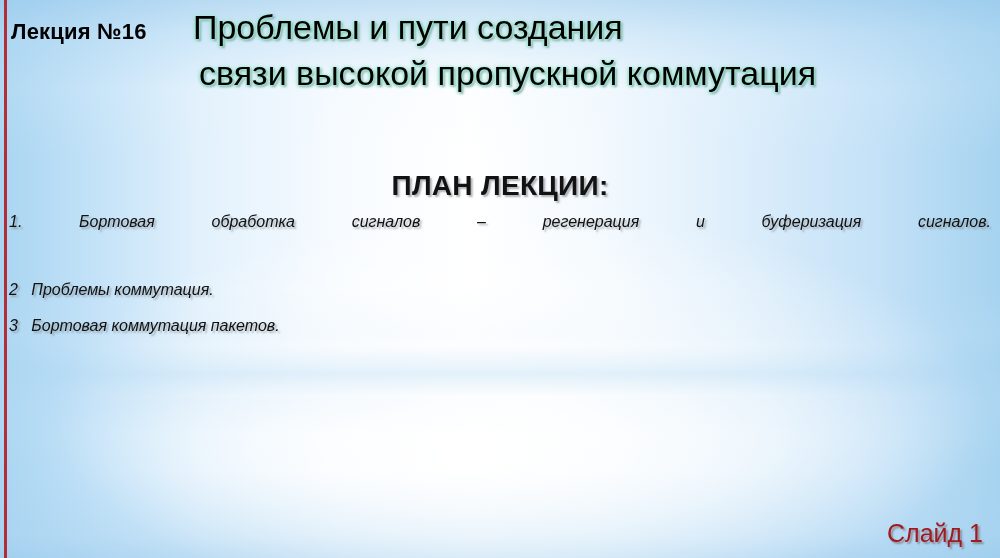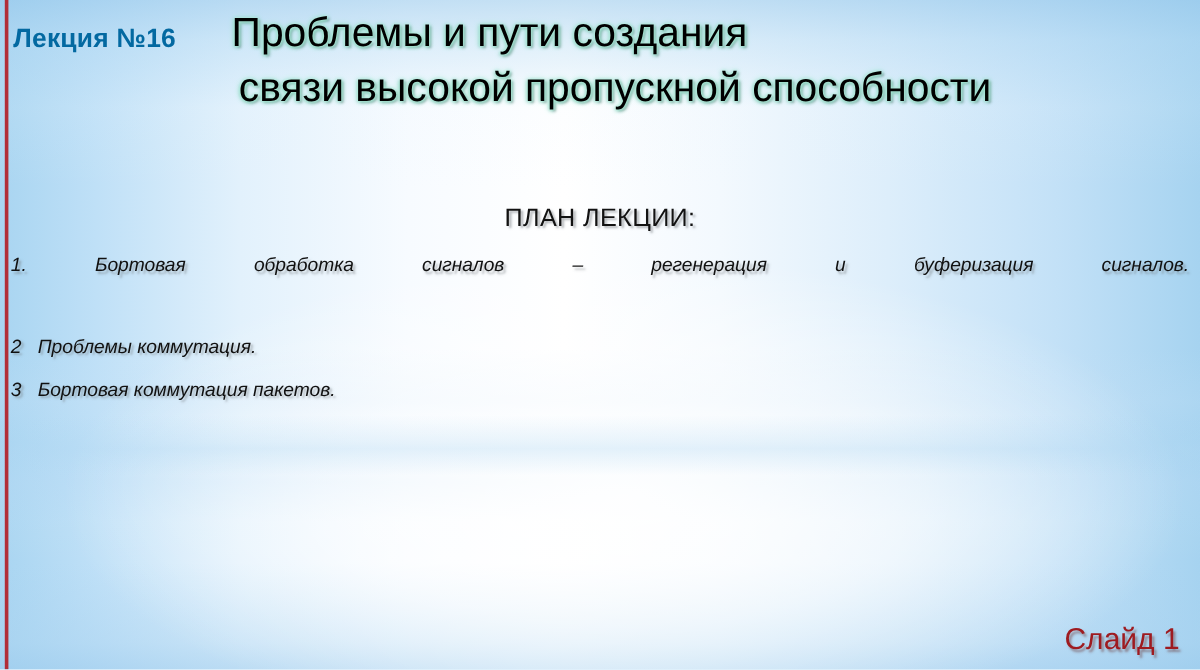--- a/index.html
+++ b/index.html
@@ -83,21 +83,21 @@
     opacity: 0.92;
   }
 
   
   .lecture-tag {
     position: absolute;
     left: 11px;
     top: 19px;
     font-size: 22px;
     font-weight: bold;
-    color: #0369a1;
+    color: #000000;
     letter-spacing: 0.2px;
     white-space: nowrap;
   }
 
   
   .title-block {
     position: absolute;
     left: 193px;
     top: 4px;
     width: 800px;
@@ -115,22 +115,22 @@
   .title-line { white-space: nowrap; }
   .title-line.l2, .title-line.l3 { padding-left: 6px; }
 
   
   .plan-heading {
     position: absolute;
     left: 0;
     top: 170px;
     width: 1000px;
     text-align: center;
-    font-size: 21px;
-    font-weight: normal;
+    font-size: 28px;
+    font-weight: bold;
     color: #121212;
     letter-spacing: 0.3px;
     text-shadow: 2px 2px 2px rgba(110,115,120,0.55);
   }
 
   
   .plan-list {
     position: absolute;
     left: 9px;
     top: 206px;
@@ -174,21 +174,21 @@
   <div class="bg-layer bg-vertical"></div>
   <div class="bg-layer bg-sheen"></div>
   <div class="bg-layer bg-band-top"></div>
 
   <div class="left-rule"></div>
 
   <div class="lecture-tag">Лекция №16</div>
 
   <div class="title-block">
     <div class="title-line l1">Проблемы и пути создания</div>
-    <div class="title-line l3">связи высокой пропускной способности</div>
+    <div class="title-line l3">связи высокой пропускной коммутация</div>
   </div>
 
   <div class="plan-heading">ПЛАН ЛЕКЦИИ:</div>
 
   <div class="plan-list">
 
     <p class="plan-item justified">
       <span class="num">1.</span>
       <span class="txt">Бортовая обработка сигналов – регенерация и буферизация сигналов.</span>
       <span class="just-fill"></span>

